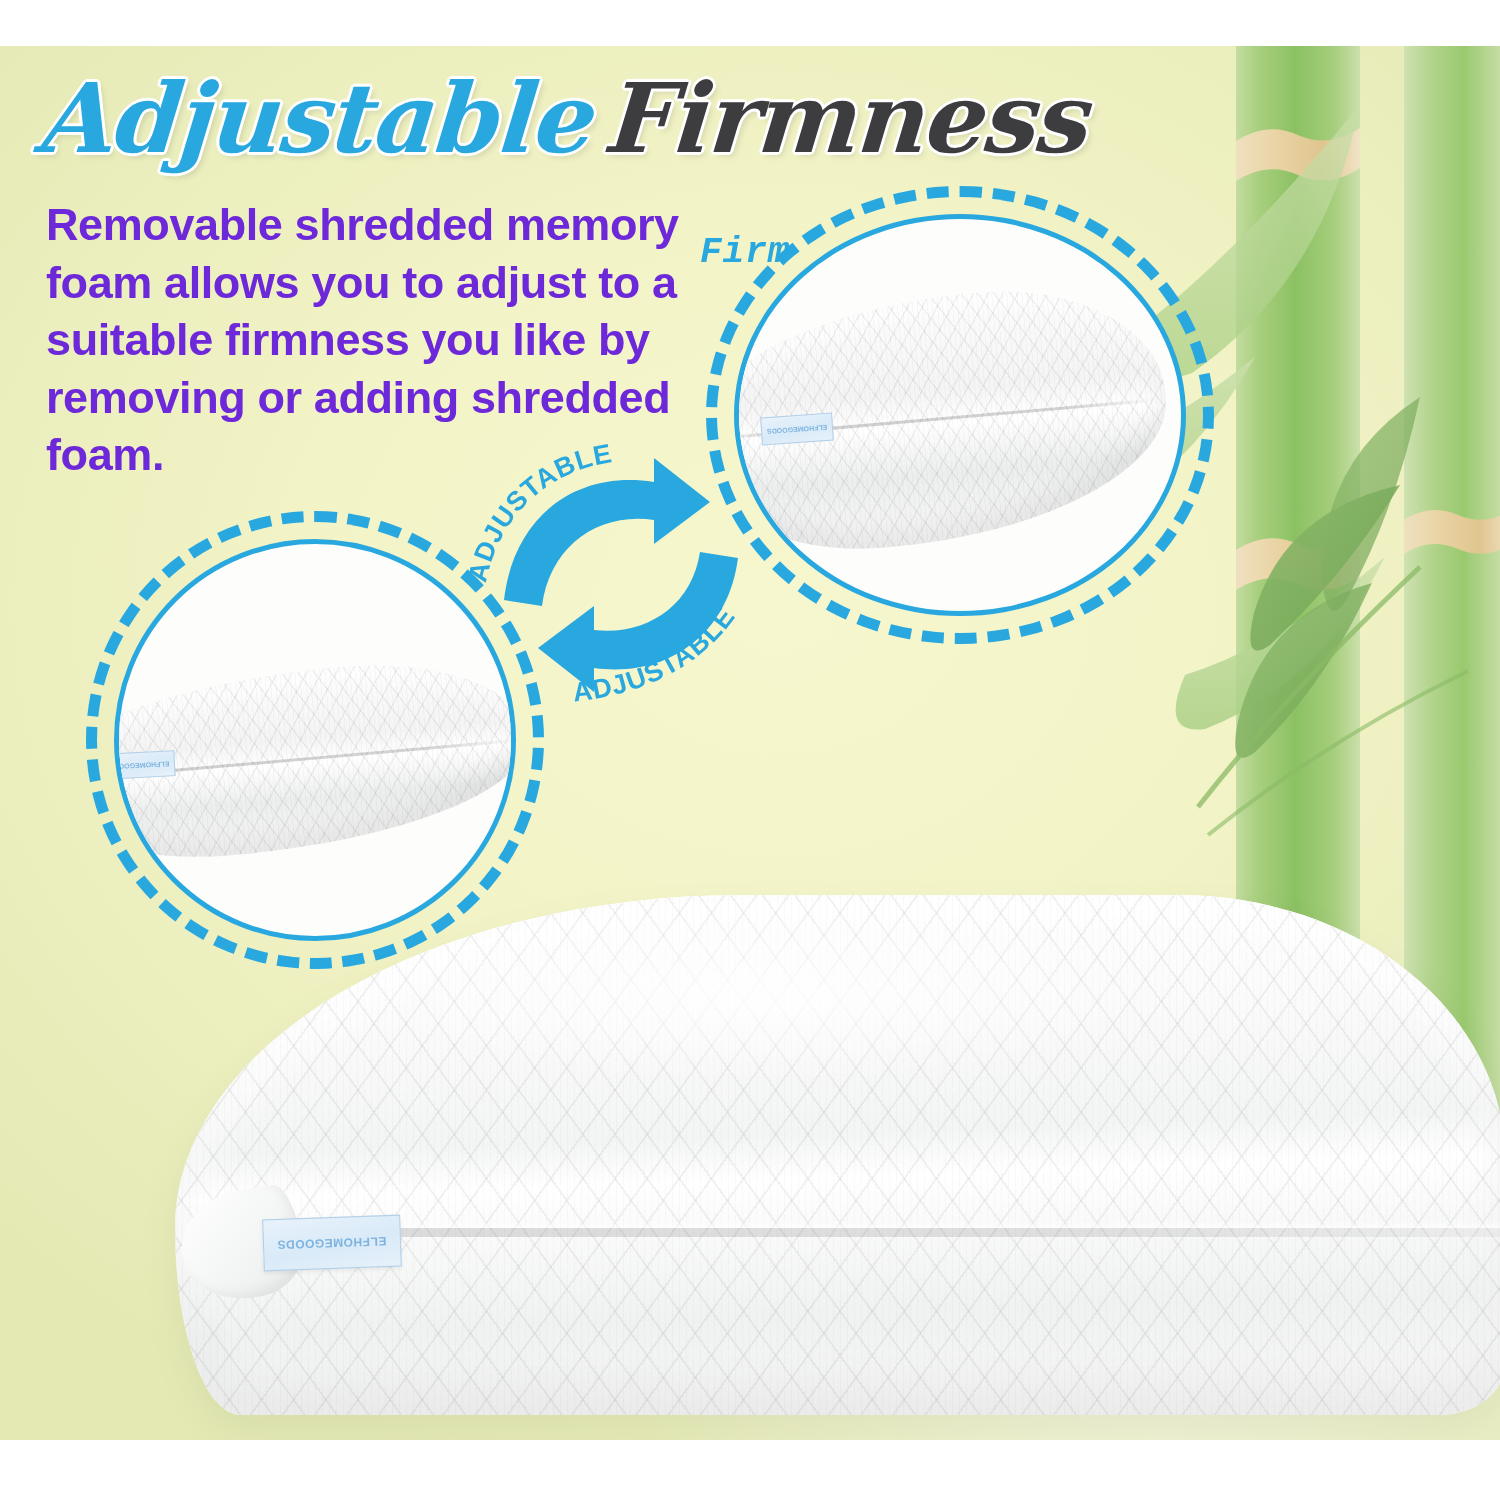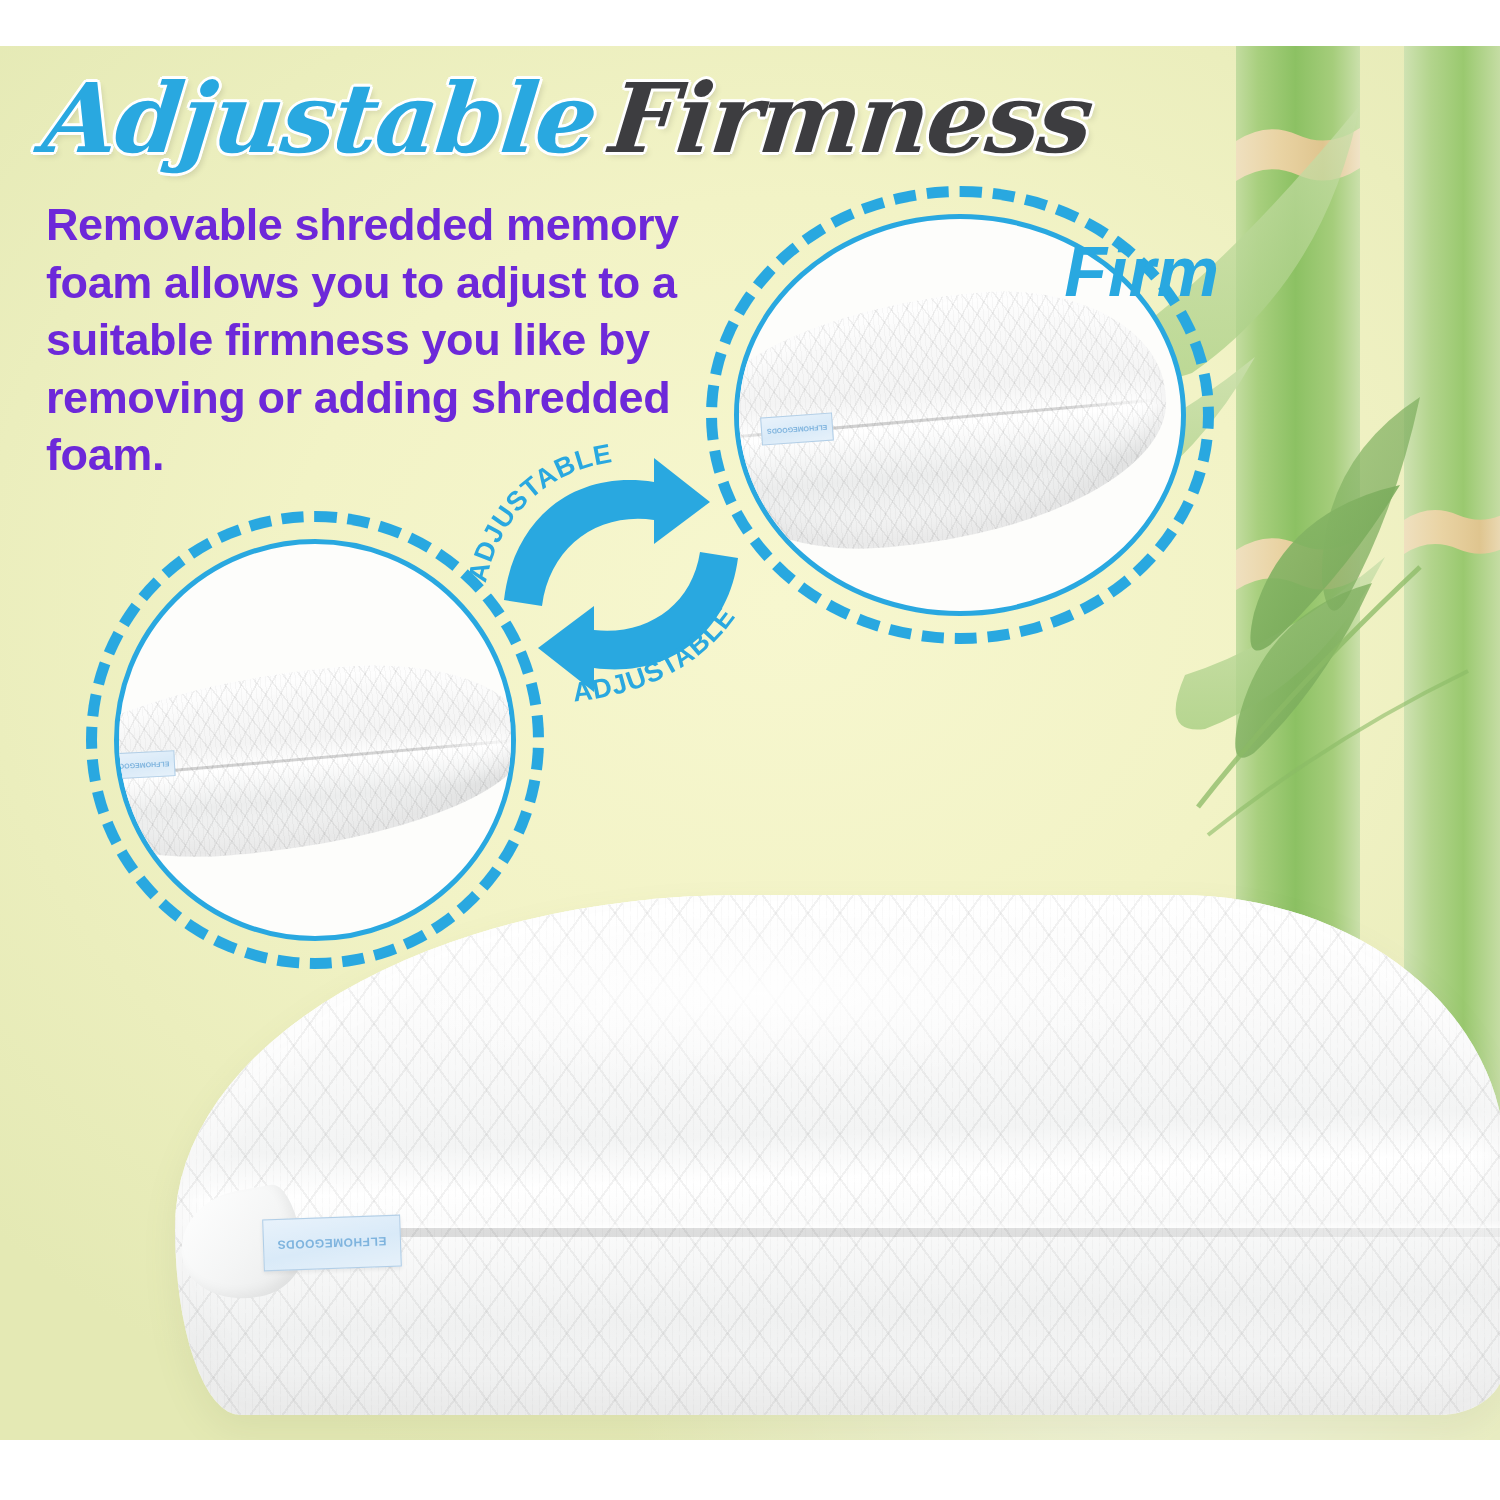--- a/index.html
+++ b/index.html
@@ -98,25 +98,25 @@
   }
   .badge .ring-dashed {
     position: absolute; inset: 6px;
     border-radius: 50%;
     border: 11px dashed #29a8e0;
     box-sizing: border-box;
   }
   .badge .badge-label {
     position: absolute;
     width: 100%;
-    text-align: right;
-    font-family: Liberation Sans, sans-serif;
+    text-align: left;
+    font-family: Liberation Mono, monospace;
     font-style: italic;
     font-weight: bold;
-    font-size: 70px;
+    font-size: 36px;
     color: #29a8e0;
     z-index: 6;
     letter-spacing: 1px;
   }
   .badge .clip {
     position: absolute; inset: 39px;
     border-radius: 50%;
     overflow: hidden;
     z-index: 4;
   }

